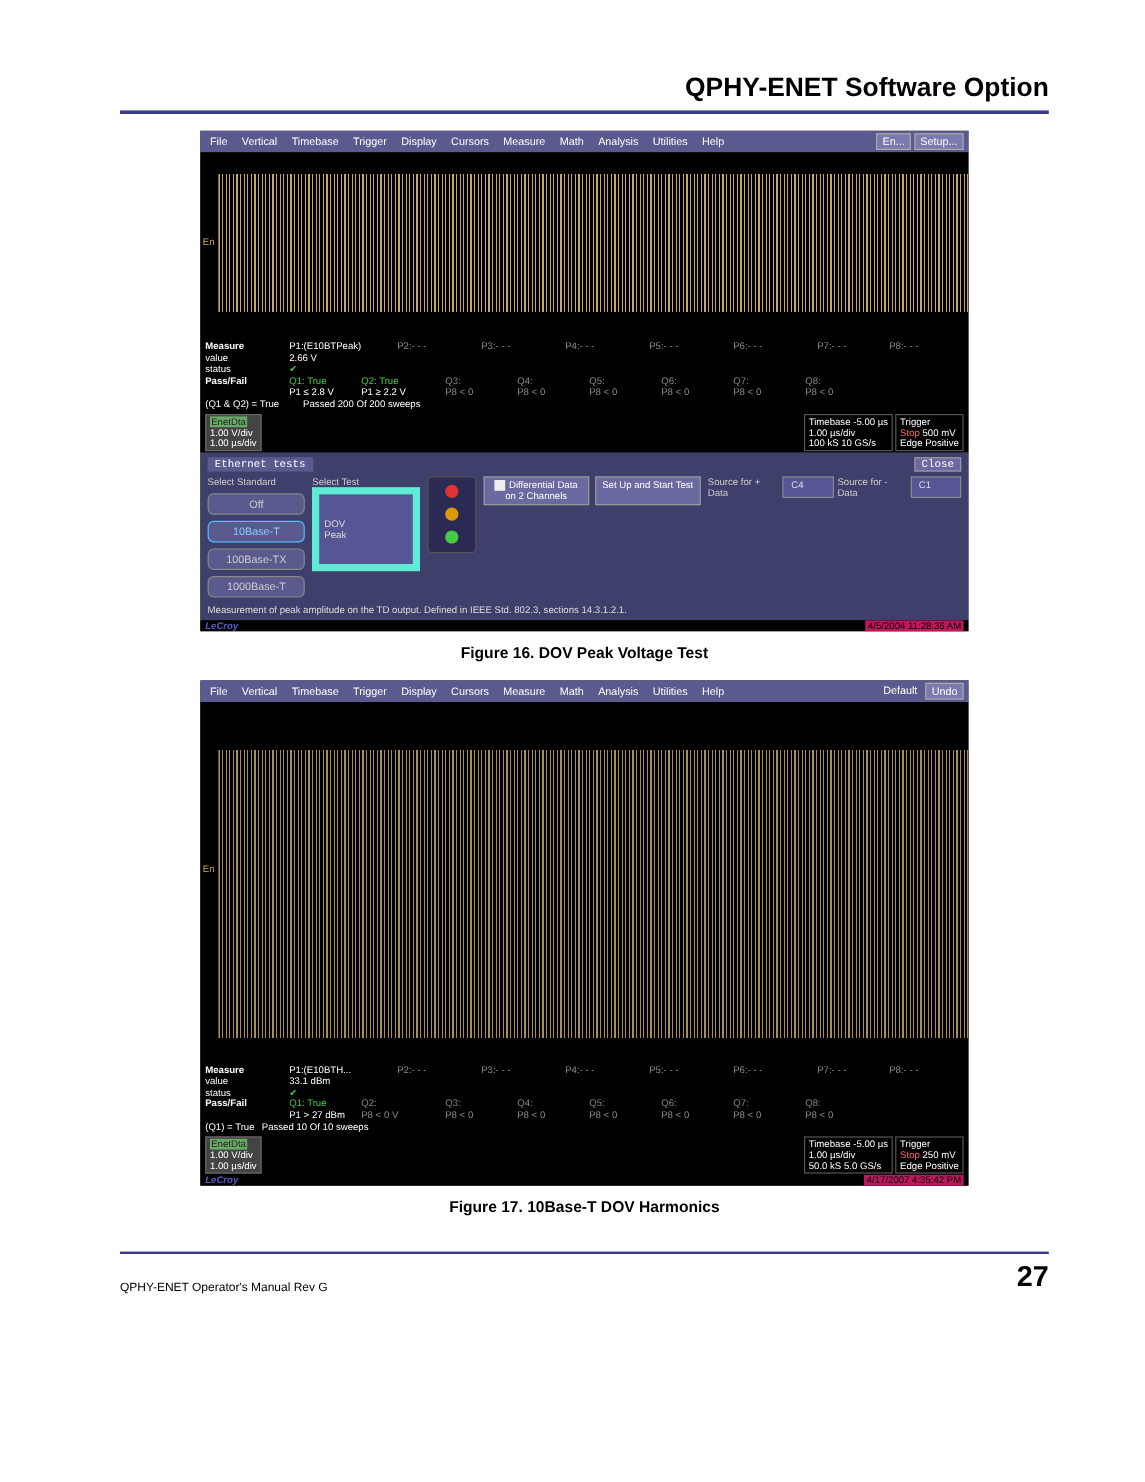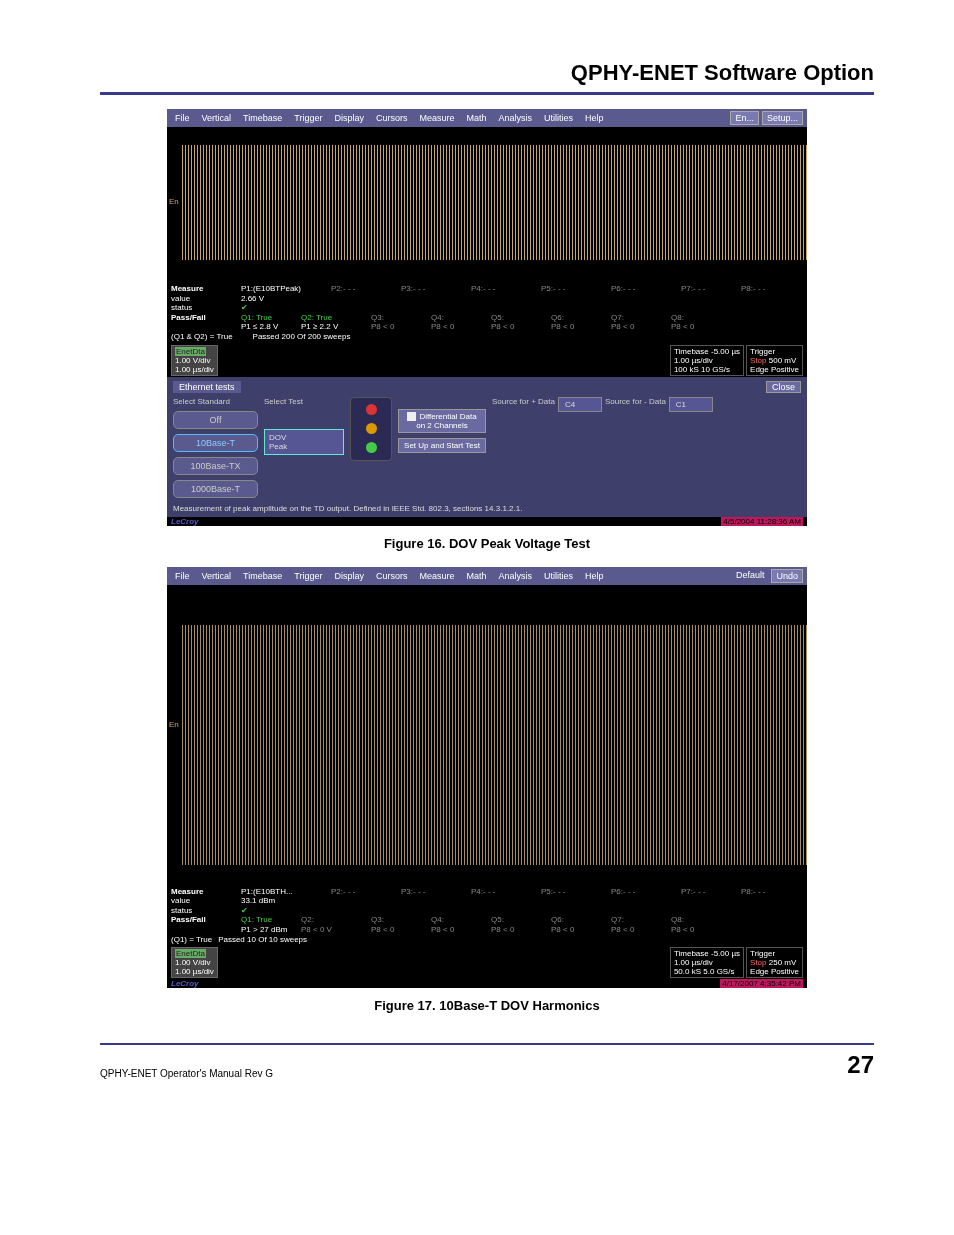--- a/index.html
+++ b/index.html
@@ -139,20 +139,21 @@
   .tb-title { color: #fff; }
   .stop { color: #f66; }
   .config-panel {
     background: #3f3f6b;
     padding: 4px 6px;
   }
   .tab-row {
     display: flex;
     align-items: center;
     margin-bottom: 4px;
+    font-family: Liberation Mono, monospace;
   }
   .tab-label {
     background: #5a5a8e;
     padding: 1px 6px;
     font-size: 9px;
   }
   .close-btn {
     margin-left: auto;
     background: #6a6aa0;
     border: 1px solid #999;
@@ -183,48 +184,46 @@
     text-align: center;
     font-size: 9px;
     color: #ccc;
   }
   .std-btn.sel {
     border: 1px solid #5bf;
     color: #8cf;
   }
   .test-box {
     background: #565694;
-    border: 1px solid #5eead4;
-    padding: 3px 4px;
+    border: 6px solid #5eead4;
+    padding: 20px 4px;
     width: 70px;
     font-size: 8px;
     color: #ddd;
-    margin-top: 23px;
   }
   .traffic {
     width: 34px;
     height: 56px;
     background: #2a2a55;
     border: 1px solid #555;
     border-radius: 4px;
     display: flex;
     flex-direction: column;
     align-items: center;
     justify-content: space-around;
     padding: 3px;
   }
   .light { width: 11px; height: 11px; border-radius: 50%; }
   .red { background: #d33; }
   .amber { background: #d90; }
   .green { background: #4c4; }
   .action-col {
     display: flex;
-    flex-direction: column;
+    flex-direction: row;
     gap: 5px;
-    margin-top: 12px;
   }
   .action-btn {
     background: #6a6aa0;
     border: 1px solid #999;
     padding: 2px 4px;
     font-size: 8px;
     color: #fff;
     width: 78px;
     text-align: center;
   }

